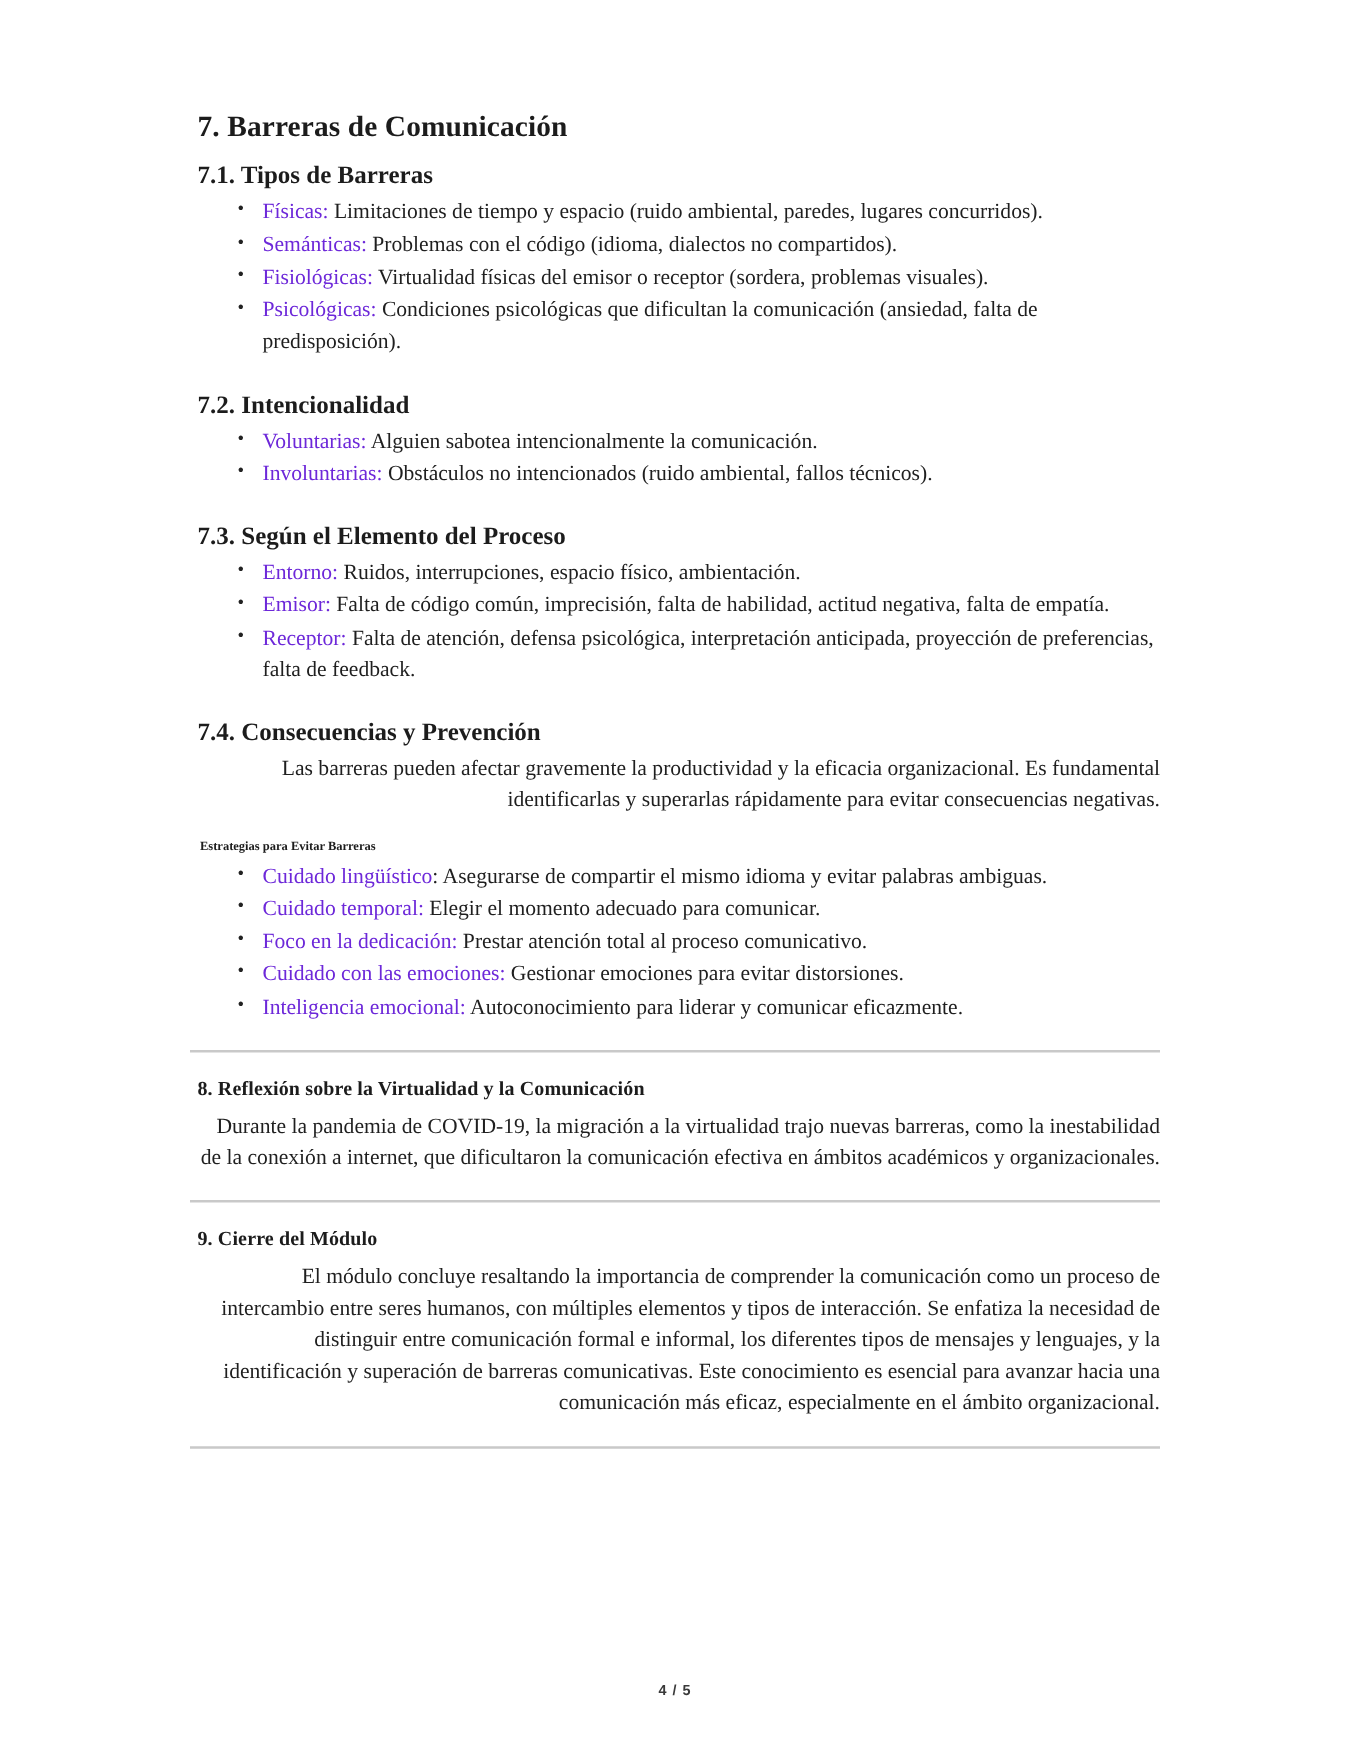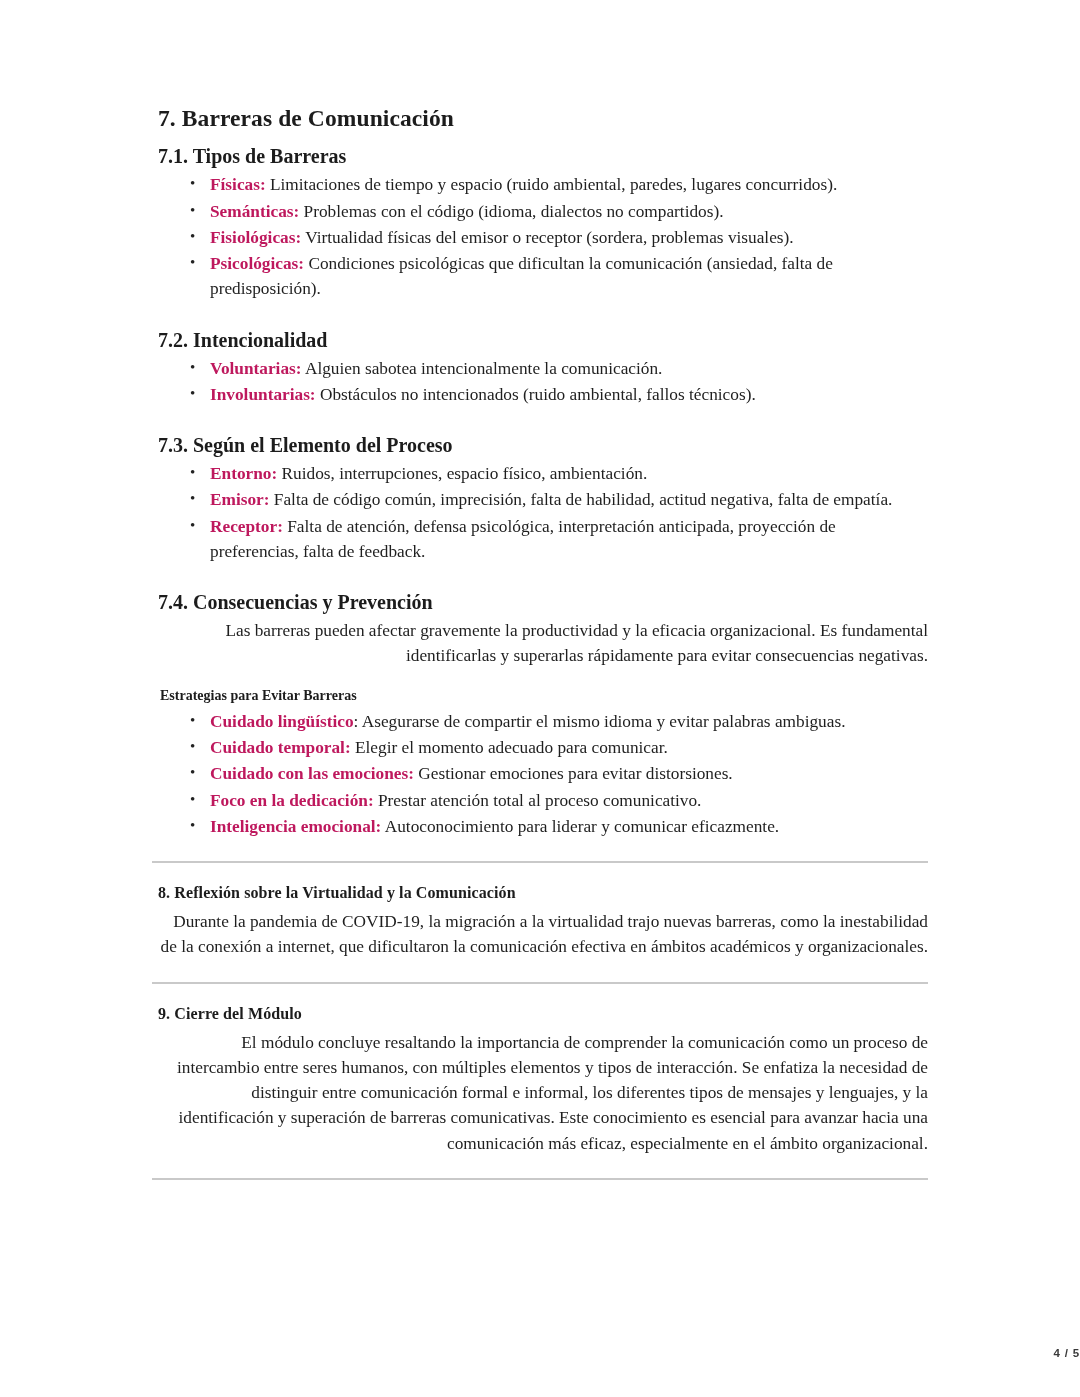--- a/index.html
+++ b/index.html
@@ -12,21 +12,21 @@
     width: 1080px;
     height: 1397px;
     position: relative;
     font-family: "Liberation Serif", "DejaVu Serif", serif;
     color: #1a1a1a;
     -webkit-font-smoothing: antialiased;
   }
   .page {
     position: absolute;
     left: 0;
-    top: 16px;
+    top: 0;
     width: 1080px;
     height: 1360px;
     box-sizing: border-box;
     padding: 88px 104px 0 152px;
   }
   .content {
     width: 776px;
   }
 
   h1.doc-h1 {
@@ -46,21 +46,21 @@
     color: #1c1c1c;
   }
   h3.doc-h3 {
     font-size: 20px;
     font-weight: 700;
     line-height: 1.3;
     margin: 0 0 3px 6px;
     color: #1c1c1c;
   }
   h4.doc-h4 {
-    font-size: 14px;
+    font-size: 10px;
     font-weight: 700;
     line-height: 1.3;
     margin: 0 0 4px 8px;
     color: #1c1c1c;
   }
   p.doc-p {
     font-size: 17.3px;
     line-height: 1.46;
     margin: 0 0 2px 6px;
     color: #1f1f1f;
@@ -82,41 +82,41 @@
   ul.doc-ul li::before {
     content: "\2022";
     position: absolute;
     left: 38px;
     top: 0;
     font-size: 15px;
     line-height: 1.52;
     color: #222;
   }
   ul.doc-ul li b {
-    font-weight: 700;
-    color: #be185d;
+    font-weight: 400;
+    color: #6d28d9;
   }
 
   .block-gap { height: 24px; }
   .small-gap { height: 16px; }
 
   hr.doc-rule {
     border: 0;
     border-top: 2px solid #c9c9c9;
     margin: 22px 0 20px 0;
     width: 776px;
     height: 0;
   }
 
   .footer {
     position: absolute;
     left: 0;
     top: 1347px;
     width: 1080px;
-    text-align: right;
+    text-align: center;
     font-family: "Liberation Sans", "DejaVu Sans", sans-serif;
     font-size: 11.5px;
     font-weight: 700;
     letter-spacing: 0.8px;
     color: #3a3a3a;
   }
 </style>
 </head>
 <body>
 
@@ -154,22 +154,22 @@
 
     <h3 class="doc-h3">7.4. Consecuencias y Prevención</h3>
     <p class="doc-p">Las barreras pueden afectar gravemente la productividad y la eficacia organizacional. Es fundamental identificarlas y superarlas rápidamente para evitar consecuencias negativas.</p>
 
     <div class="small-gap"></div>
 
     <h4 class="doc-h4">Estrategias para Evitar Barreras</h4>
     <ul class="doc-ul">
       <li><b>Cuidado lingüístico</b><span>: Asegurarse de compartir el mismo idioma y evitar palabras ambiguas.</span></li>
       <li><b>Cuidado temporal:</b><span> Elegir el momento adecuado para comunicar.</span></li>
+      <li><b>Foco en la dedicación:</b><span> Prestar atención total al proceso comunicativo.</span></li>
       <li><b>Cuidado con las emociones:</b><span> Gestionar emociones para evitar distorsiones.</span></li>
-      <li><b>Foco en la dedicación:</b><span> Prestar atención total al proceso comunicativo.</span></li>
       <li><b>Inteligencia emocional:</b><span> Autoconocimiento para liderar y comunicar eficazmente.</span></li>
     </ul>
 
     <hr class="doc-rule">
 
     <h2 class="doc-h2">8. Reflexión sobre la Virtualidad y la Comunicación</h2>
     <p class="doc-p">Durante la pandemia de COVID-19, la migración a la virtualidad trajo nuevas barreras, como la inestabilidad de la conexión a internet, que dificultaron la comunicación efectiva en ámbitos académicos y organizacionales.</p>
 
     <hr class="doc-rule">
 

